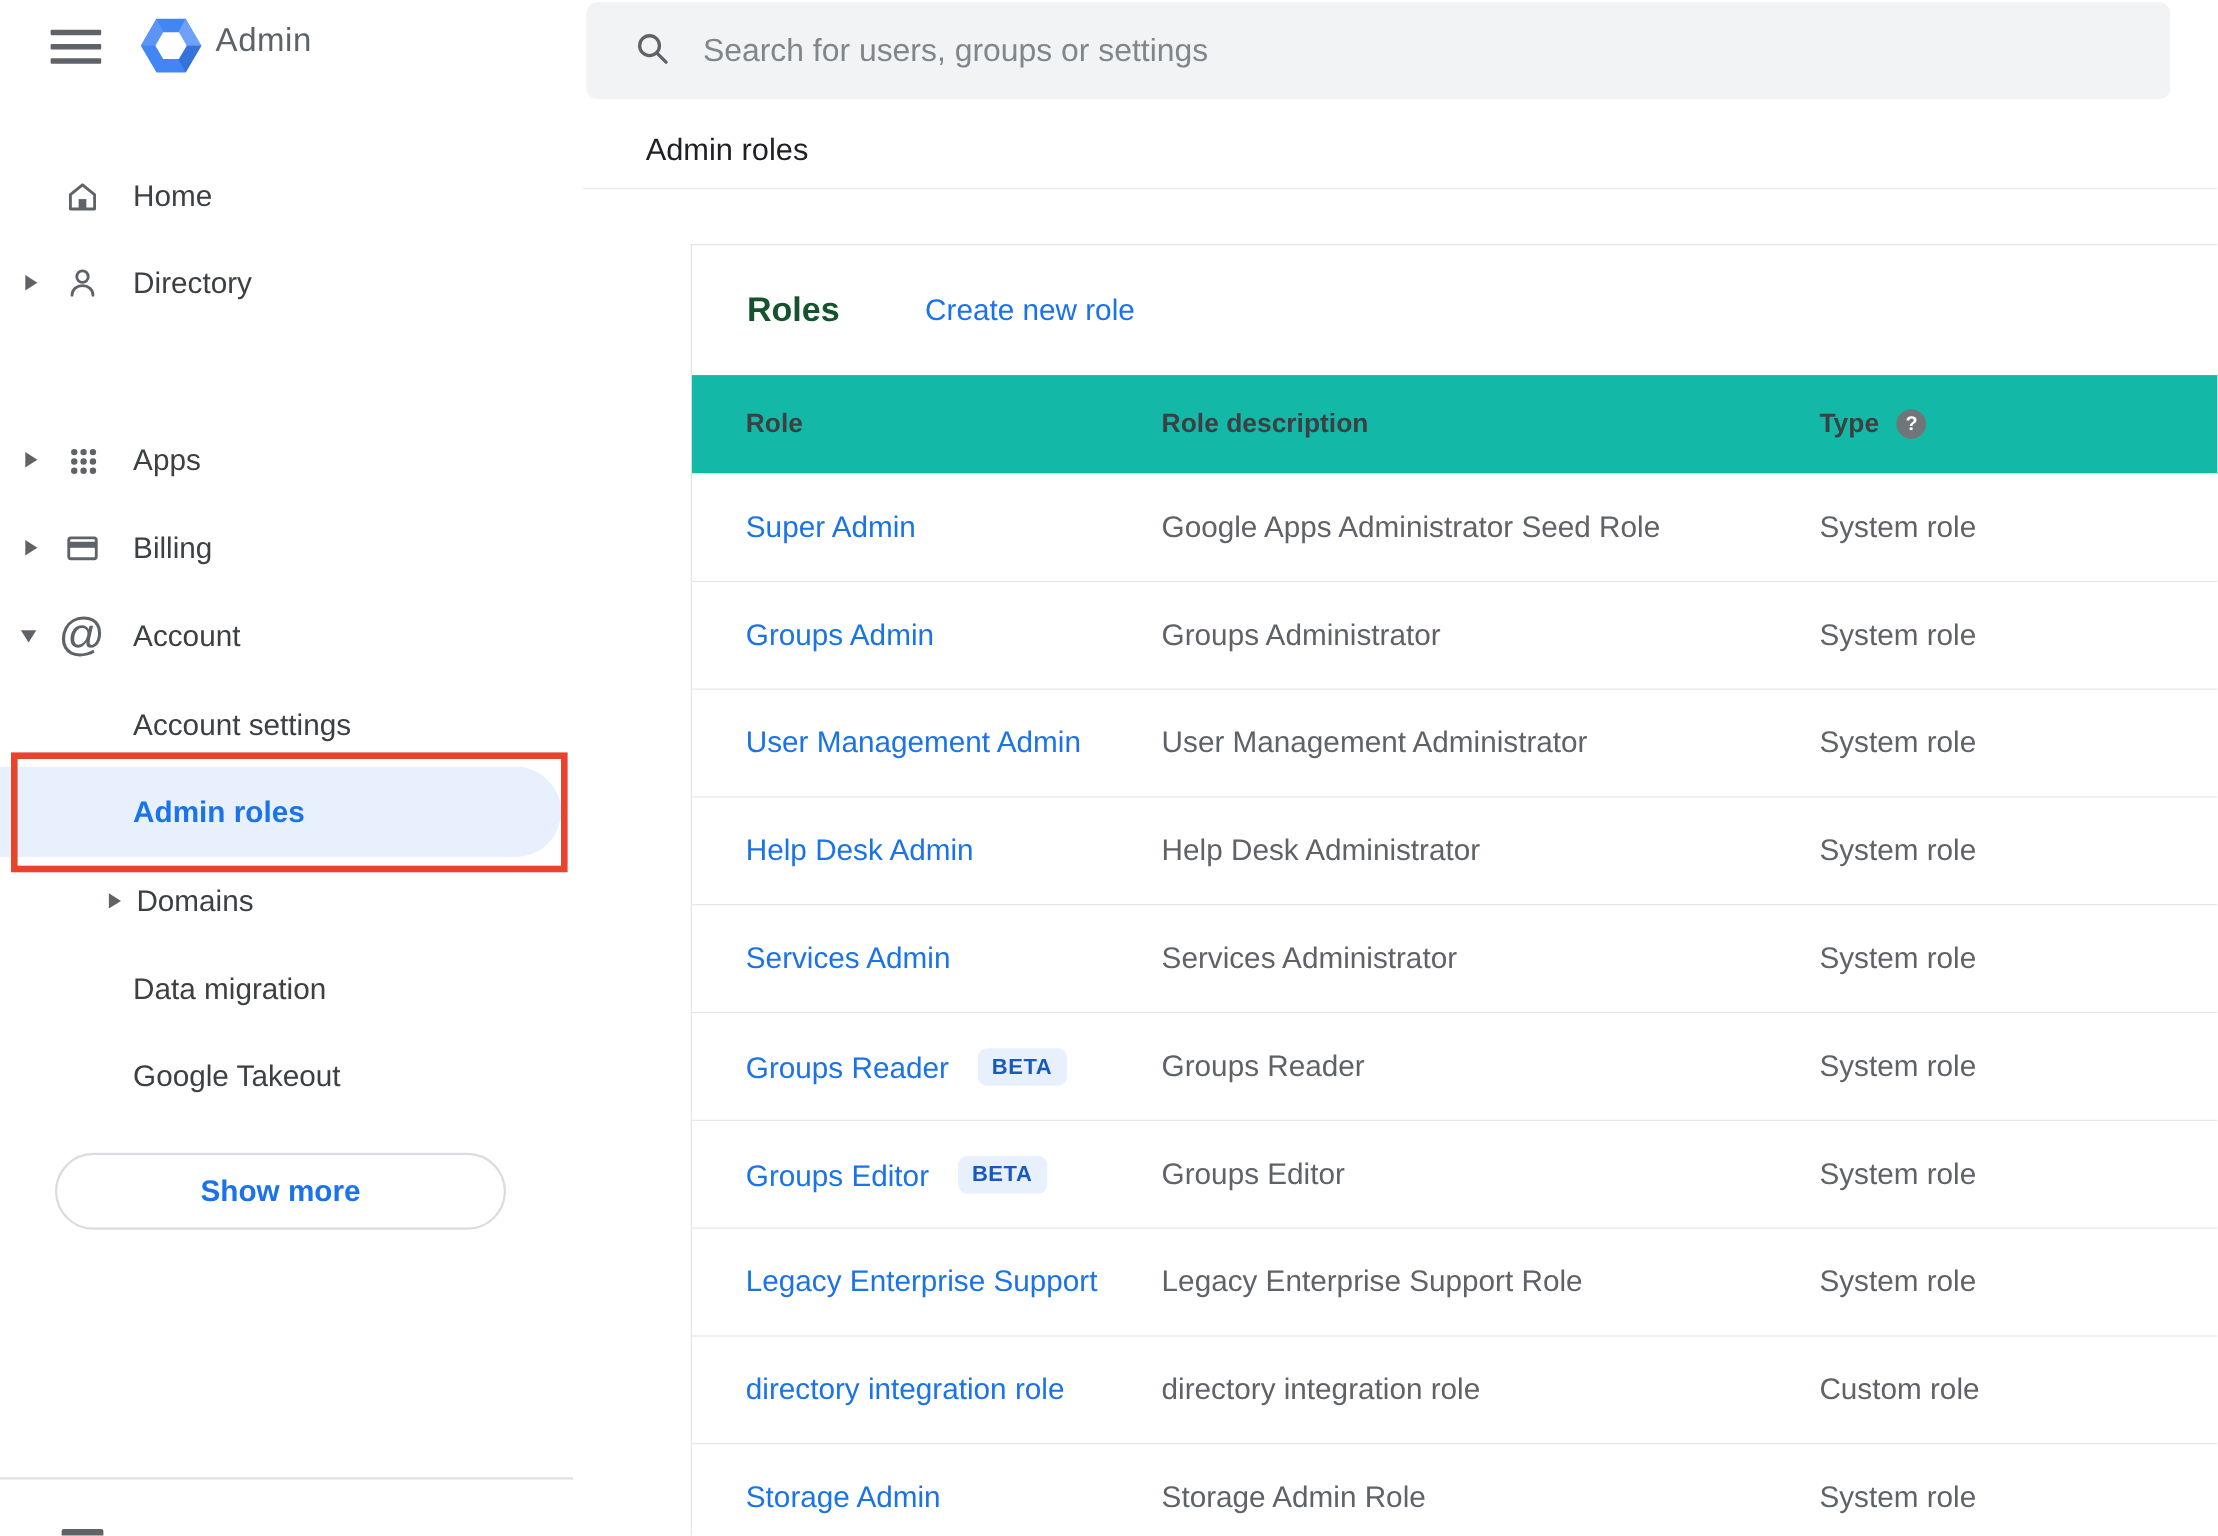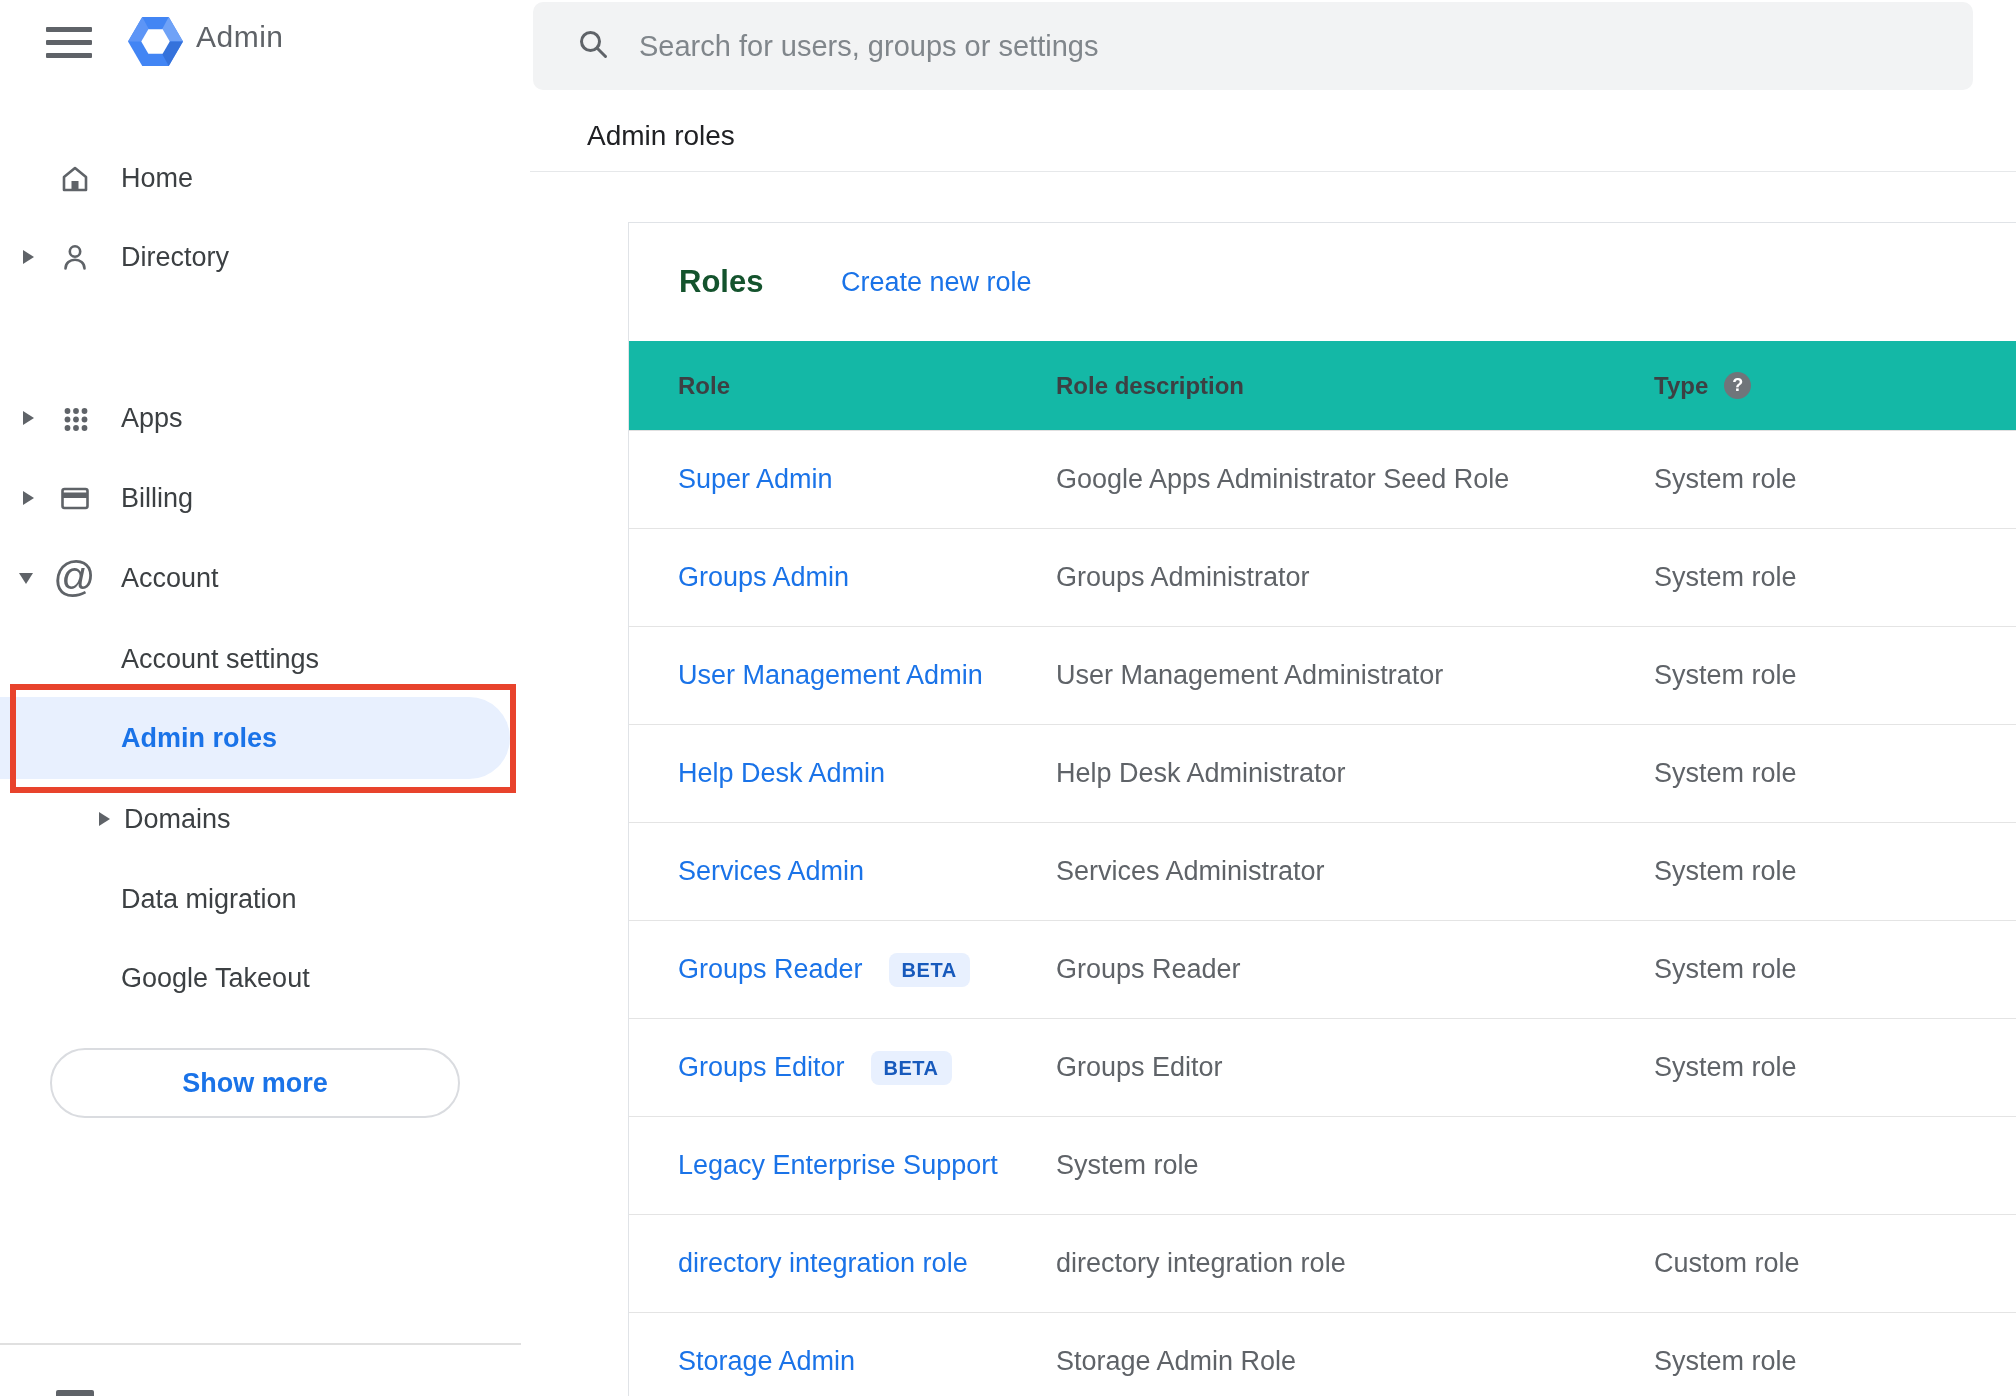--- a/index.html
+++ b/index.html
@@ -40,21 +40,21 @@
   .card{position:absolute;left:628px;top:222px;width:1388px;height:1174px;background:#fff;border-left:1px solid #e0e3e7;border-top:1px solid #e0e3e7;box-sizing:border-box;}
   .card-header{position:relative;height:118px;}
   .card-title{position:absolute;left:50px;top:50%;transform:translateY(-50%);font-size:31px;font-weight:bold;color:#14532d;}
   .create-link{position:absolute;left:212px;top:50%;transform:translateY(-50%);font-size:27px;color:#1a73e8;text-decoration:none;cursor:pointer;}
   .grid-cols{display:grid;grid-template-columns:378px 598px 1fr;padding-left:49px;box-sizing:border-box;align-items:center;}
   .thead{height:90px;background:#14b8a6;border-bottom:1px solid #e0e0e0;}
   .th{font-size:24px;color:#3c4043;font-weight:bold;display:flex;align-items:center;}
   .help{display:inline-flex;align-items:center;justify-content:center;width:27px;height:27px;margin-left:16px;border-radius:50%;
     background:#70757a;color:#fff;font-size:18px;font-weight:bold;cursor:pointer;}
   .trow{height:98px;border-bottom:1px solid #e4e4e4;}
-  .td{font-size:27px;color:#5f6368;display:flex;align-items:center;white-space:nowrap;}
+  .td{font-size:27px;color:#5f6368;display:flex;align-items:flex-end;white-space:nowrap;}
   .role-link{color:#1a73e8;text-decoration:none;cursor:pointer;}
   .beta{margin-left:26px;background:#e8f0fe;color:#185abc;font-size:20px;font-weight:bold;letter-spacing:.5px;
     padding:7px 13px;border-radius:8px;line-height:1;}
 </style>
 </head>
 <body>
 
 <div class="sidebar">
   <div class="sidebar-header">
     <button class="hamburger">
@@ -249,20 +249,21 @@
     </div>
     <div class="td">Groups Editor</div>
     <div class="td">System role</div>
   </div>
 
   <div class="trow grid-cols">
     <div class="td">
       <a class="role-link" href="#">Legacy Enterprise Support</a>
 
     </div>
+    <div class="td">Legacy Enterprise Support Role</div>
     <div class="td">System role</div>
   </div>
 
   <div class="trow grid-cols">
     <div class="td">
       <a class="role-link" href="#">directory integration role</a>
 
     </div>
     <div class="td">directory integration role</div>
     <div class="td">Custom role</div>

